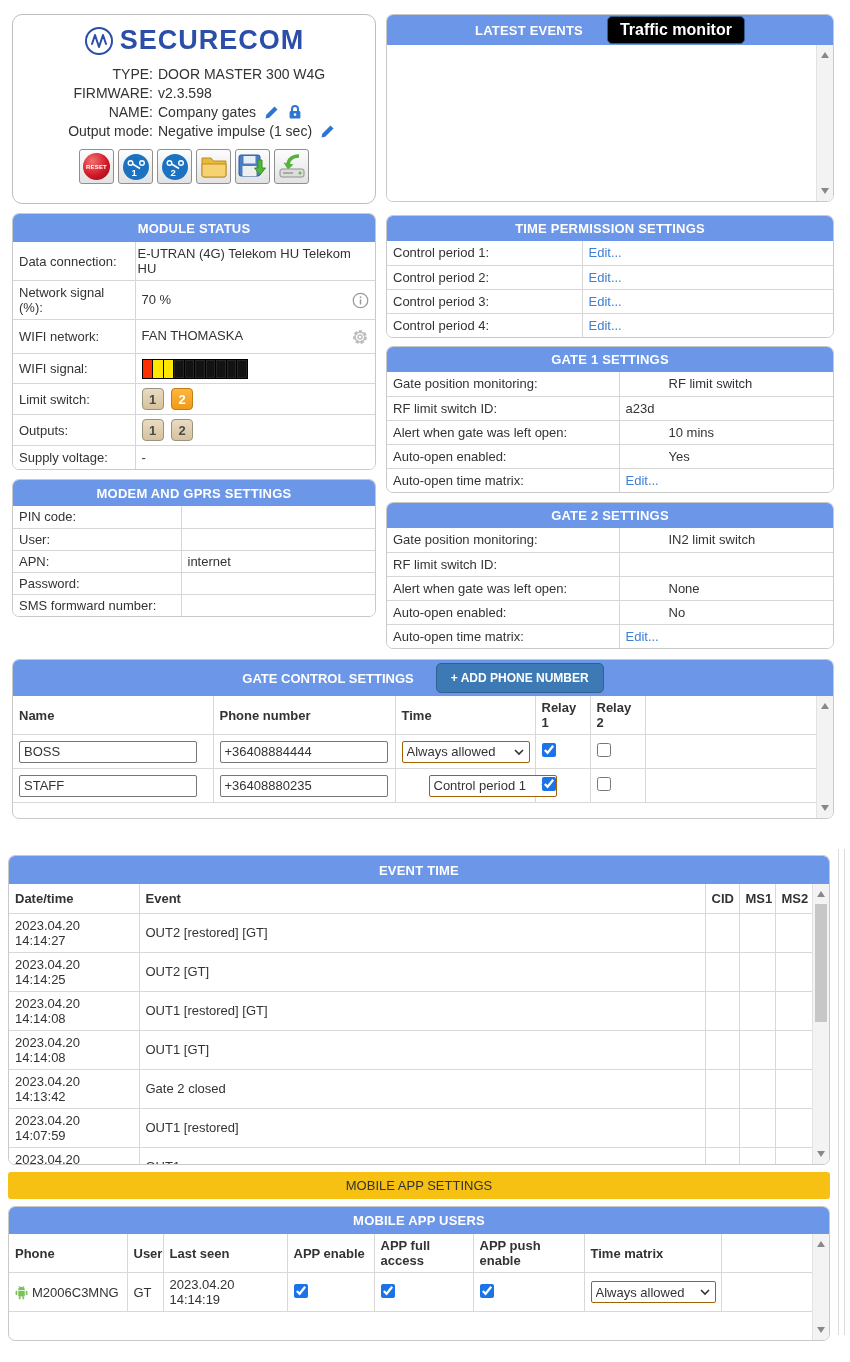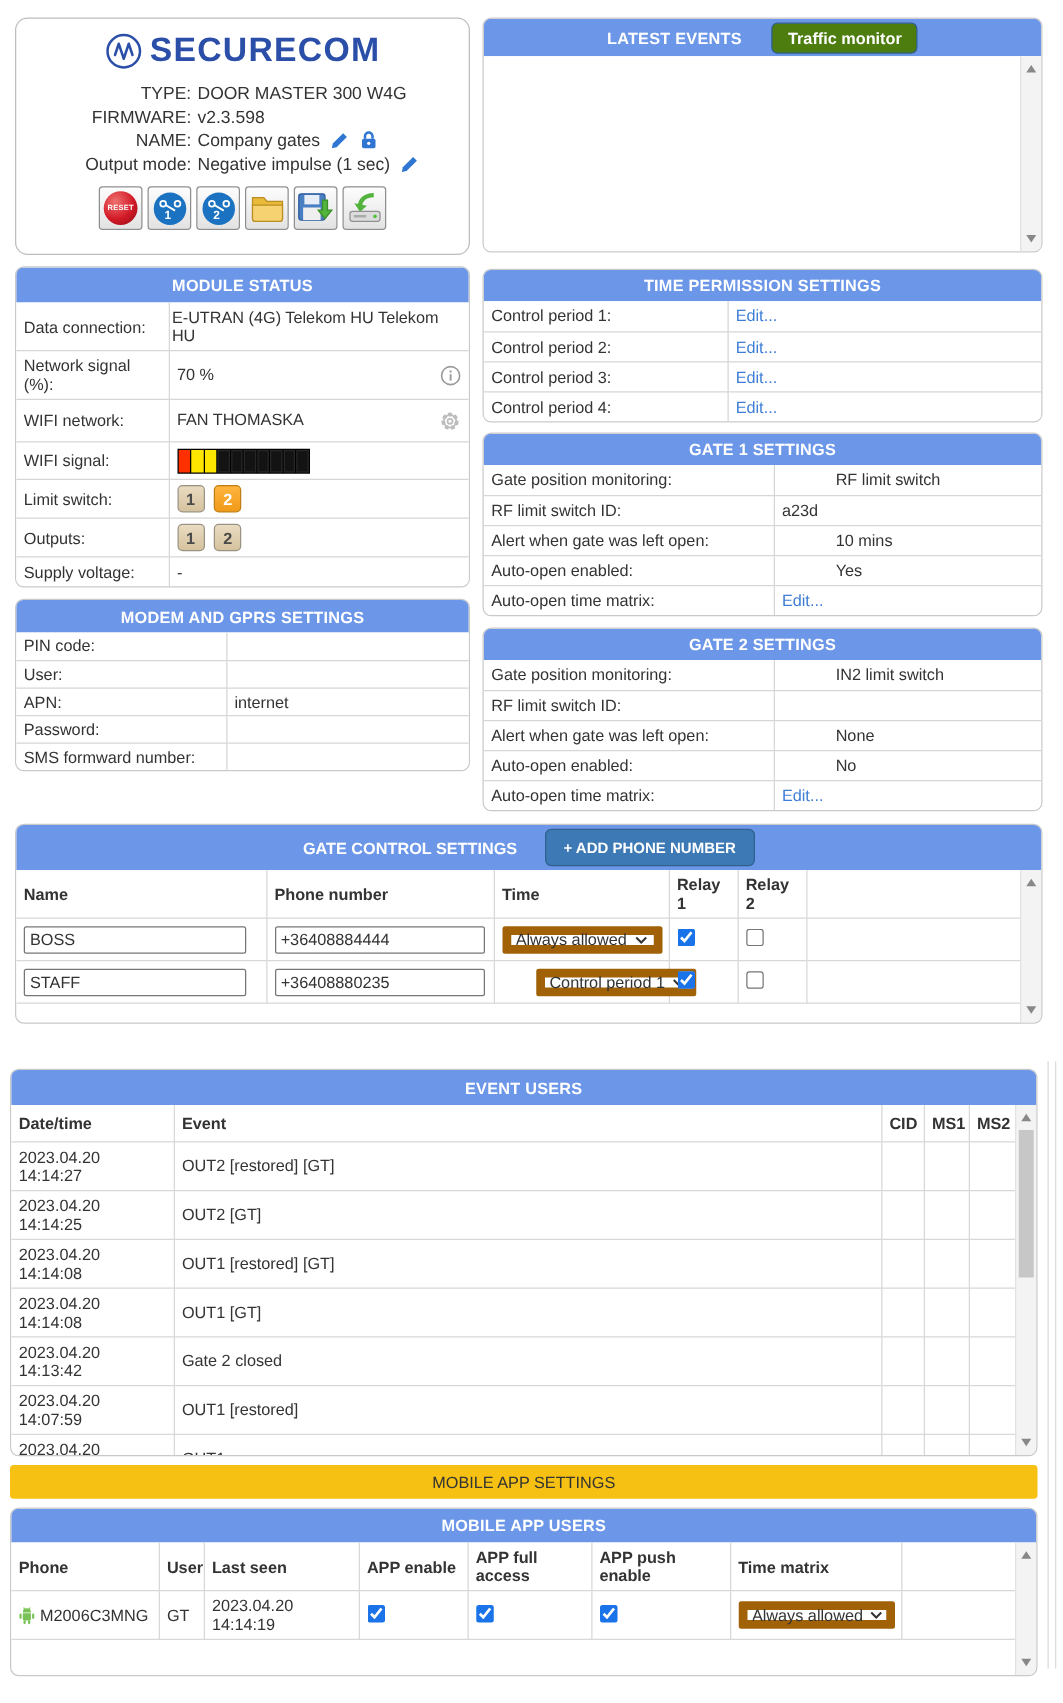--- a/index.html
+++ b/index.html
@@ -43,40 +43,40 @@
   .wseg.yellow { background:#FFE600; }
   .wseg.off { background:#131313; outline:1px solid #262626; outline-offset:-1px; }
 
   .chip { width:22px; height:22px; border:1px solid #9a9384; border-radius:4px; background:linear-gradient(#EADCC2,#D5C29E);
     color:#4a4a4a; font-weight:bold; font-size:13px; display:inline-flex; align-items:center; justify-content:center; margin-right:4px; }
   .chip.active { background:linear-gradient(#FFB53E,#F09A18); border-color:#C07F14; color:#fff; }
 
   
   .latest { height:188px; margin-bottom:13px; position:relative; }
   .latest .panel-h { height:30px; gap:24px; }
-  .mini-btn { background:#4d7c0f; border:1px solid #2F618F; border-radius:5px; color:#fff; font-weight:bold; font-size:13px;
+  .mini-btn { background:#000000; border:1px solid #2F618F; border-radius:5px; color:#fff; font-weight:bold; font-size:16px;
     padding:4px 12px; cursor:pointer; }
   .latest-body { position:absolute; top:30px; left:0; right:0; bottom:0; background:#fff; }
 
   
   .sbar { position:absolute; top:0; right:0; bottom:0; width:17px; background:#F3F3F3; border-left:1px solid #E2E2E2; }
   .sarrow { position:absolute; left:0; right:0; margin:auto; width:0; height:0; border-left:4.5px solid transparent; border-right:4.5px solid transparent; cursor:pointer; }
   .sarrow.up { top:7px; border-bottom:6px solid #888; }
   .sarrow.down { bottom:7px; border-top:6px solid #888; }
   .sthumb { position:absolute; left:2px; right:2px; background:#C7C7C7; cursor:pointer; }
 
   .link { color:#3E7ED6; font-size:13px; cursor:pointer; text-decoration:none; }
 
   
   .sel-plain { display:flex; align-items:center; width:100%;margin-left:43px; }
   .sel-plain select { appearance:none; -webkit-appearance:none; border:none; background:transparent; font:13px "Liberation Sans",sans-serif; color:#333; flex:1; outline:none; }
   .chev { flex:0 0 auto; display:inline-flex; margin-left:4px; }
 
   
-  .sel-box { display:inline-flex; align-items:center; border:7px solid #a16207; border-radius:2px; background:#fff; padding:1px 4px; height:22px; }
+  .sel-box { display:inline-flex; align-items:center; border:1px solid #a16207; border-radius:2px; background:#fff; padding:1px 4px; height:22px; }
   .sel-box select { appearance:none; -webkit-appearance:none; border:none; background:transparent; font:13px "Liberation Sans",sans-serif; color:#333; outline:none; }
 
   input[type=text] { border:1px solid #767676; border-radius:2px; height:22px; padding:0 4px; font:13px "Liberation Sans",sans-serif; color:#333; }
   input[type=checkbox] { width:14px; height:14px; accent-color:#1A73E8; }
 
   
   .gate-control { margin:10px 16px 0 12px; height:160px; position:relative; }
   .gc-head { background:#6C96E8; height:36px; display:flex; align-items:center; justify-content:center; gap:22px; }
   .gc-title { color:#fff; font-weight:bold; font-size:13px; }
   .add-btn { background:#3D7AB5; border:1px solid #2F618F; border-radius:5px; color:#fff; font-weight:bold; font-size:12px; padding:7px 14px; cursor:pointer; }
@@ -531,21 +531,21 @@
     <div class="sbar">
       <span class="sarrow up"></span>
       <span class="sarrow down"></span>
     </div>
   </div>
 </div>
 
 <div class="bottom">
 
   <div class="panel event-panel">
-    <div class="panel-h" style="height:28px;">EVENT USERS</div>
+    <div class="panel-h" style="height:28px;">EVENT TIME</div>
     <div class="event-body">
       <table class="grid">
         <colgroup>
             <col style="width:130px;">
             <col>
             <col style="width:34px;">
             <col style="width:36px;">
             <col style="width:37px;">
           </colgroup>
         <tbody>

